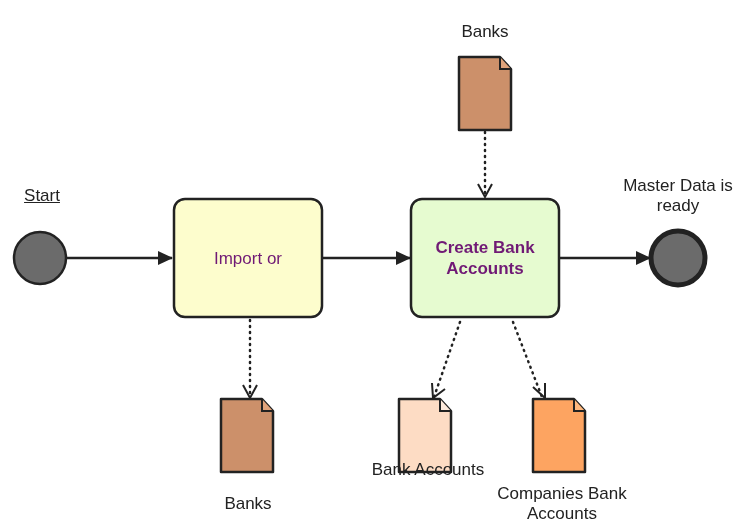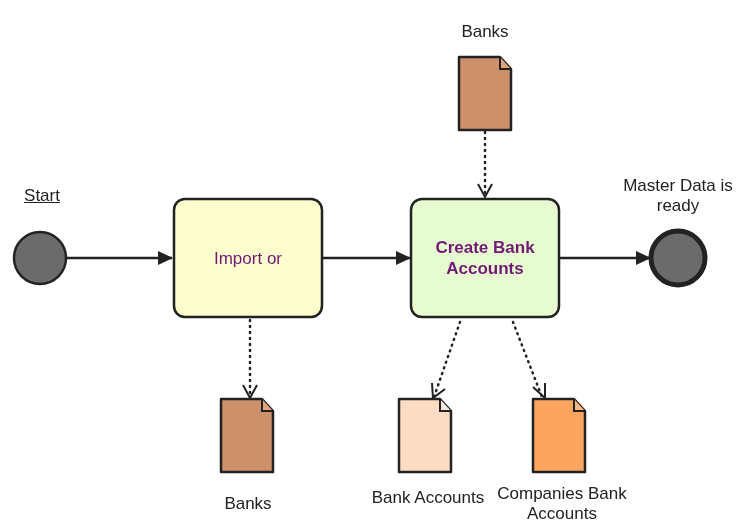--- a/index.html
+++ b/index.html
@@ -79,17 +79,17 @@
 
 <div class="task-text" style="left:411px; top:199px; width:148px; height:118px;font-weight:bold;">
   <div>
     <div>Create Bank</div>
     <div>Accounts</div>
   </div>
 </div>
 
 <div class="label" style="left:445px; top:22px; width:80px;">Banks</div>
 <div class="label" style="left:208px; top:494px; width:80px;">Banks</div>
-<div class="label" style="left:368px; top:488px; width:120px;">Bank Accounts</div>
+<div class="label" style="left:368px; top:460px; width:120px;">Bank Accounts</div>
 <div class="label" style="left:494px; top:484px; width:136px;">
   <div>Companies Bank</div>
   <div>Accounts</div>
 </div>
 
 </body></html>

